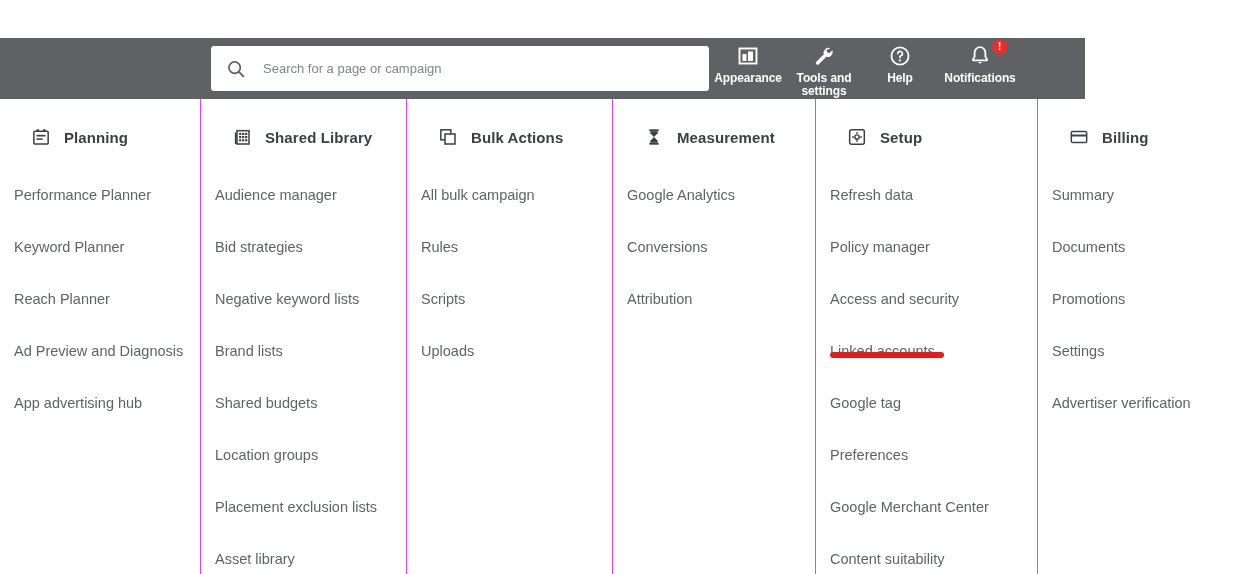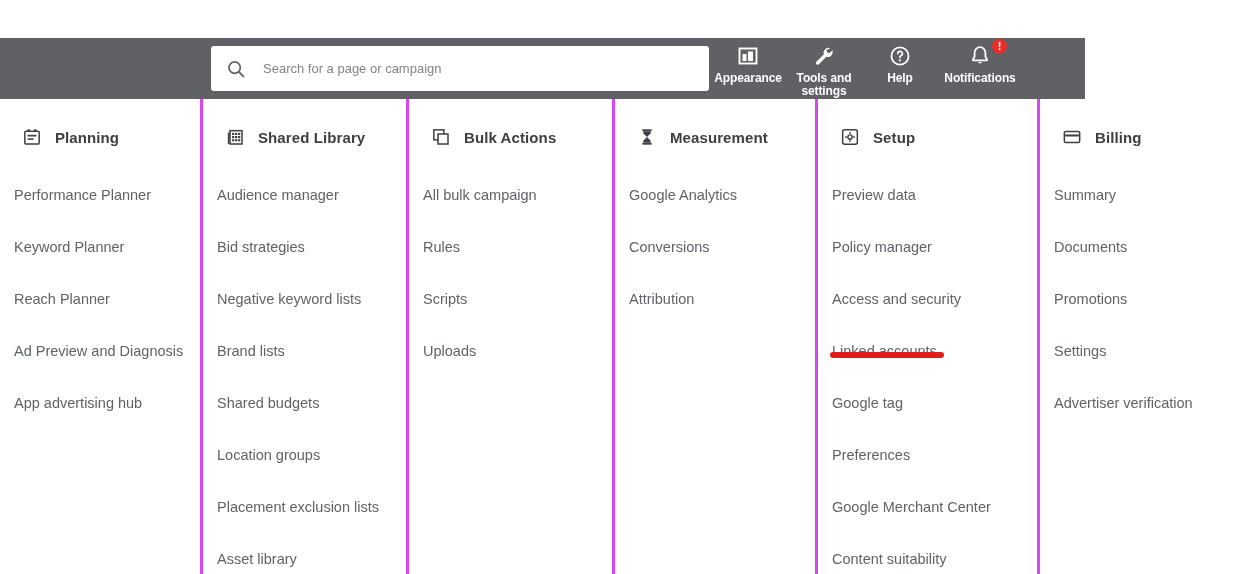--- a/index.html
+++ b/index.html
@@ -88,29 +88,29 @@
   .panel {
     position: absolute;
     left: 0; top: 99px;
     width: 1256px; height: 475px;
     background: #ffffff;
   }
   .col {
     position: absolute;
     top: 0;
     height: 475px;
-    border-left: 3px solid #d946ef;
+    border-left: 1px solid #d946ef;
   }
   .col.first { border-left: 0; }
   .col-head {
     display: flex;
     align-items: center;
     height: 36px;
     margin-top: 20px;
-    padding-left: 22px;
+    padding-left: 31px;
   }
   .col-head-icon {
     width: 20px; height: 20px;
     flex: 0 0 20px;
     margin-right: 13px;
     display: block;
   }
   .col-head-label {
     font-size: 15px;
     font-weight: bold;
@@ -302,21 +302,21 @@
             <circle cx="12" cy="12" r="2.6" fill="none" stroke="#3c4043" stroke-width="1.7"></circle>
             <rect x="11.2" y="6" width="1.6" height="2.3" fill="#3c4043"></rect>
             <rect x="11.2" y="15.7" width="1.6" height="2.3" fill="#3c4043"></rect>
             <rect x="6" y="11.2" width="2.3" height="1.6" fill="#3c4043"></rect>
             <rect x="15.7" y="11.2" width="2.3" height="1.6" fill="#3c4043"></rect>
           </svg>
         </span>
         <span class="col-head-label">Setup</span>
       </div>
       <div class="items">
-        <div class="item">Preview data</div>
+        <div class="item">Refresh data</div>
         <div class="item">Policy manager</div>
         <div class="item">Access and security</div>
         <div class="item">Linked accounts</div>
         <div class="item">Google tag</div>
         <div class="item">Preferences</div>
         <div class="item">Google Merchant Center</div>
         <div class="item">Content suitability</div>
       </div>
     </div>
 

